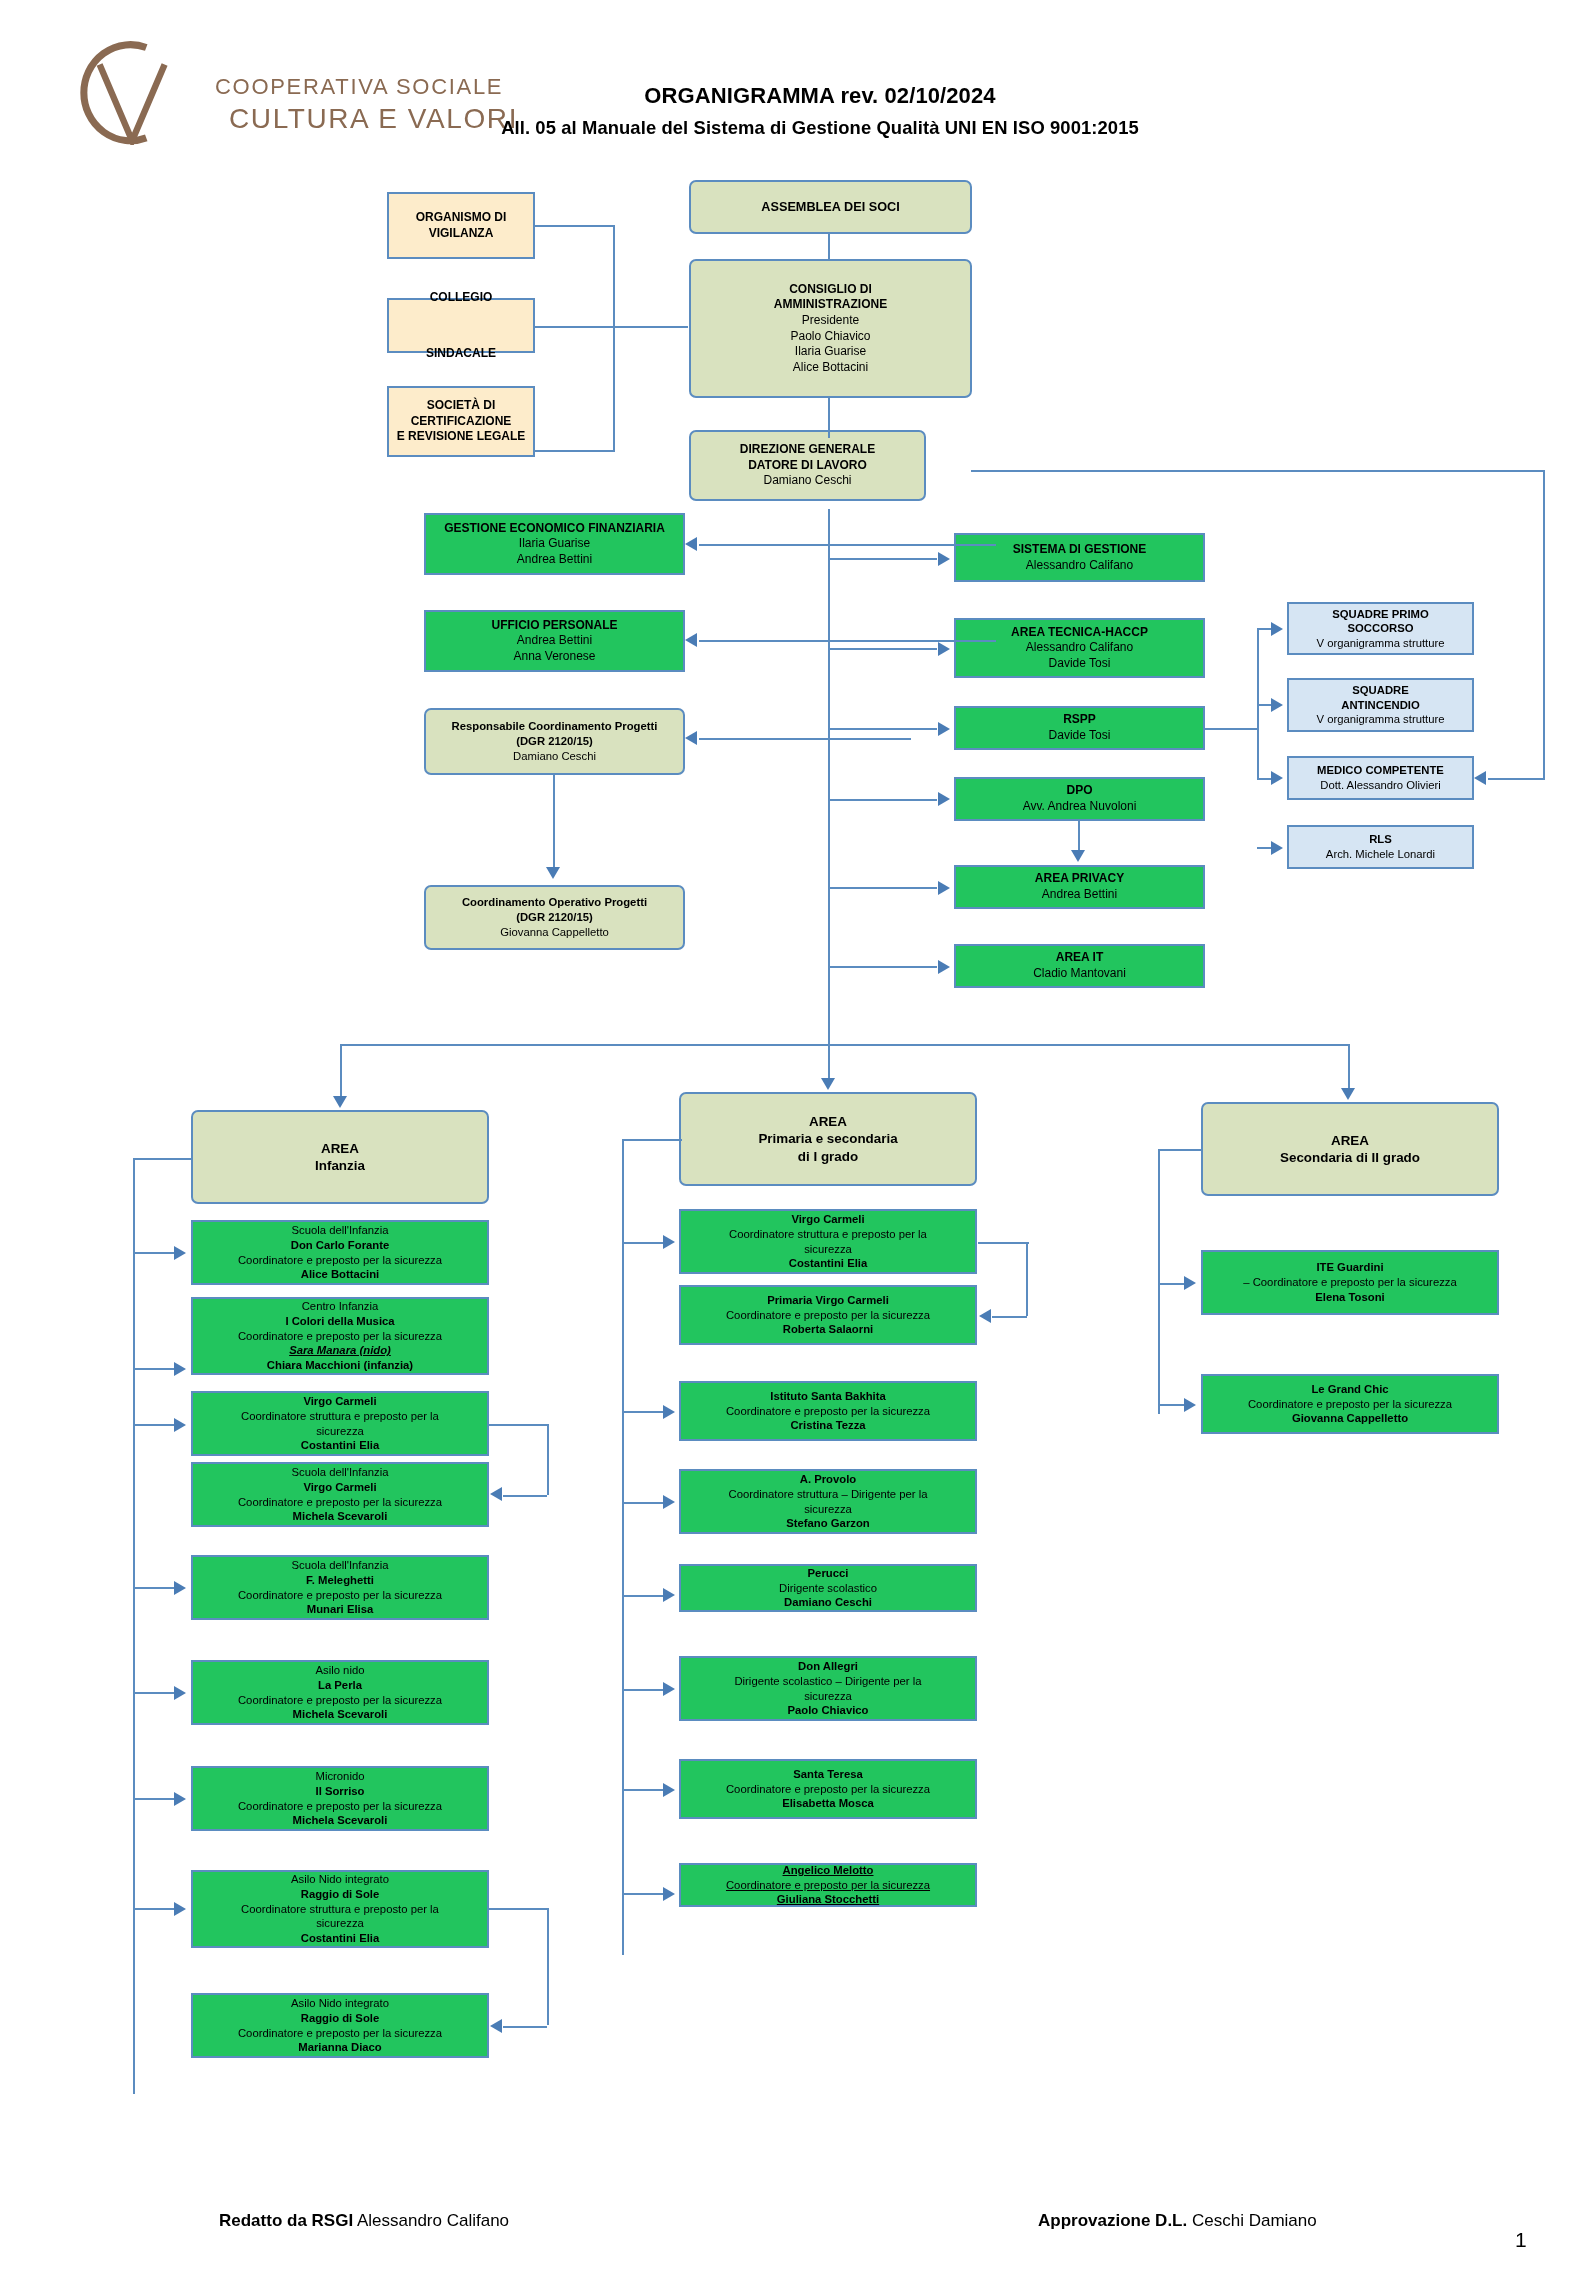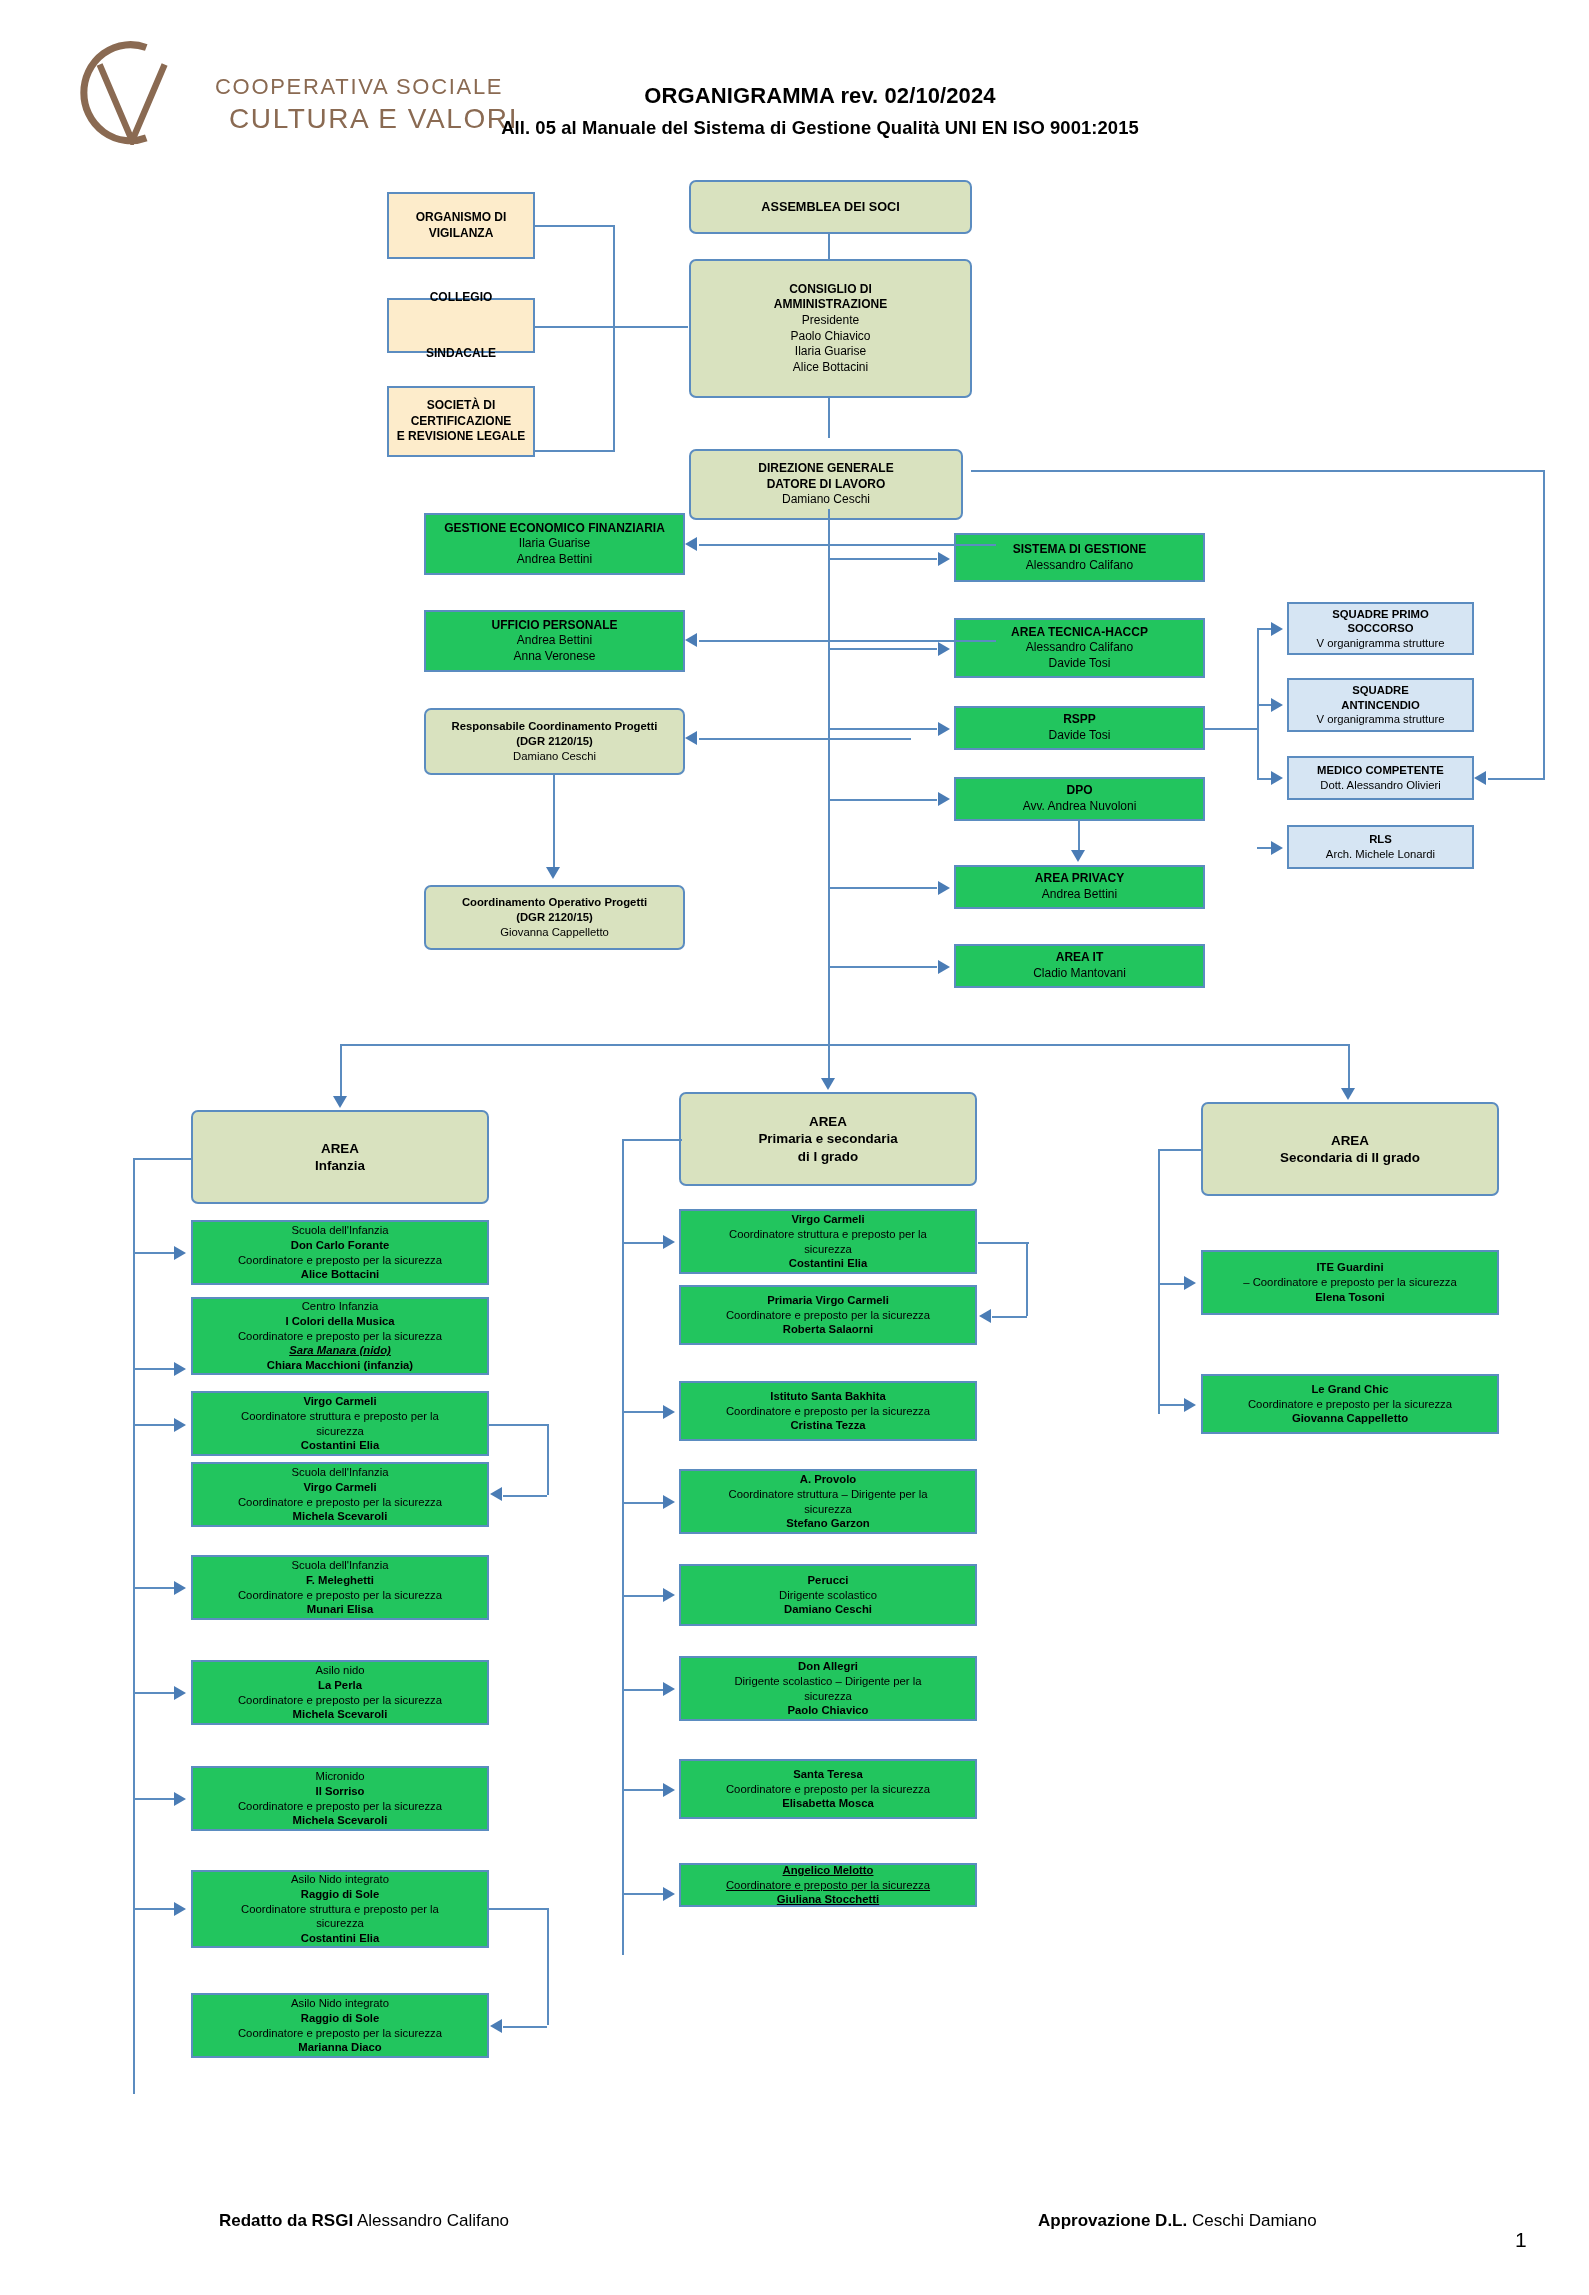--- a/index.html
+++ b/index.html
@@ -89,21 +89,21 @@
 
   <div class="box green f17" style="left:689px;top:259px;width:283px;height:139px;">
     <span class="ln b">CONSIGLIO DI</span>
     <span class="ln b">AMMINISTRAZIONE</span>
     <span class="ln">Presidente</span>
     <span class="ln">Paolo Chiavico</span>
     <span class="ln">Ilaria Guarise</span>
     <span class="ln">Alice Bottacini</span>
   </div>
 
-  <div class="box green f17" style="left:689px;top:449px;width:274px;height:71px;">
+  <div class="box green f17" style="left:689px;top:430px;width:237px;height:71px;">
     <span class="ln b">DIREZIONE GENERALE</span>
     <span class="ln b">DATORE DI LAVORO</span>
     <span class="ln">Damiano Ceschi</span>
   </div>
 
   <div class="ln-v" style="left:828px;top:234px;height:25px;"></div>
   <div class="ln-v" style="left:828px;top:398px;height:40px;"></div>
 
   <div class="ln-h" style="left:535px;top:225px;width:80px;"></div>
   <div class="ln-h" style="left:535px;top:326px;width:153px;"></div>
@@ -367,21 +367,21 @@
 
   <div class="box blue f16" style="left:679px;top:1469px;width:298px;height:65px;">
     <span class="ln b">A. Provolo</span>
     <span class="ln">Coordinatore struttura  – Dirigente per la</span>
     <span class="ln">sicurezza</span>
     <span class="ln b">Stefano Garzon</span>
   </div>
   <div class="ln-h" style="left:622px;top:1502px;width:42px;"></div>
   <div class="ar ar-r" style="left:663px;top:1495px;"></div>
 
-  <div class="box blue f16" style="left:679px;top:1564px;width:298px;height:62px;">
+  <div class="box blue f16" style="left:679px;top:1564px;width:298px;height:48px;">
     <span class="ln b">Perucci</span>
     <span class="ln">Dirigente scolastico</span>
     <span class="ln b">Damiano Ceschi</span>
   </div>
   <div class="ln-h" style="left:622px;top:1595px;width:42px;"></div>
   <div class="ar ar-r" style="left:663px;top:1588px;"></div>
 
   <div class="box blue f16" style="left:679px;top:1656px;width:298px;height:65px;">
     <span class="ln b">Don Allegri</span>
     <span class="ln">Dirigente scolastico – Dirigente per la</span>

